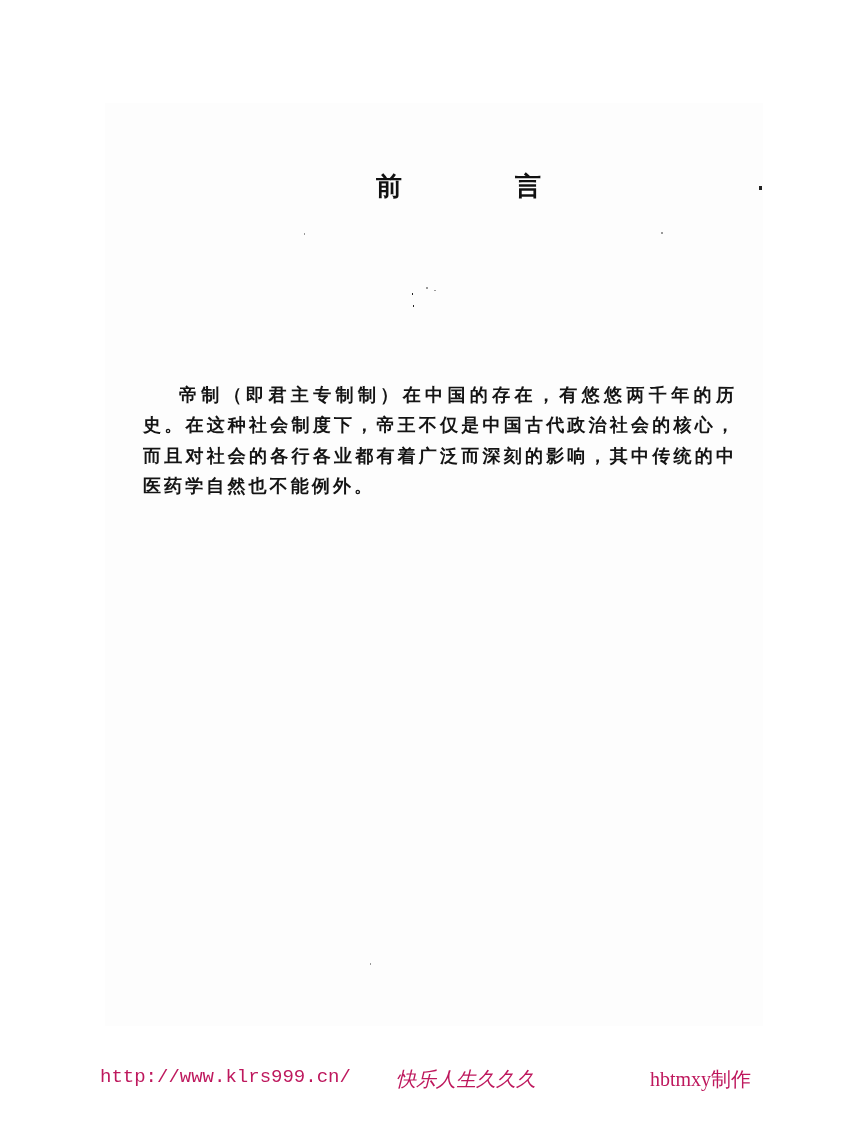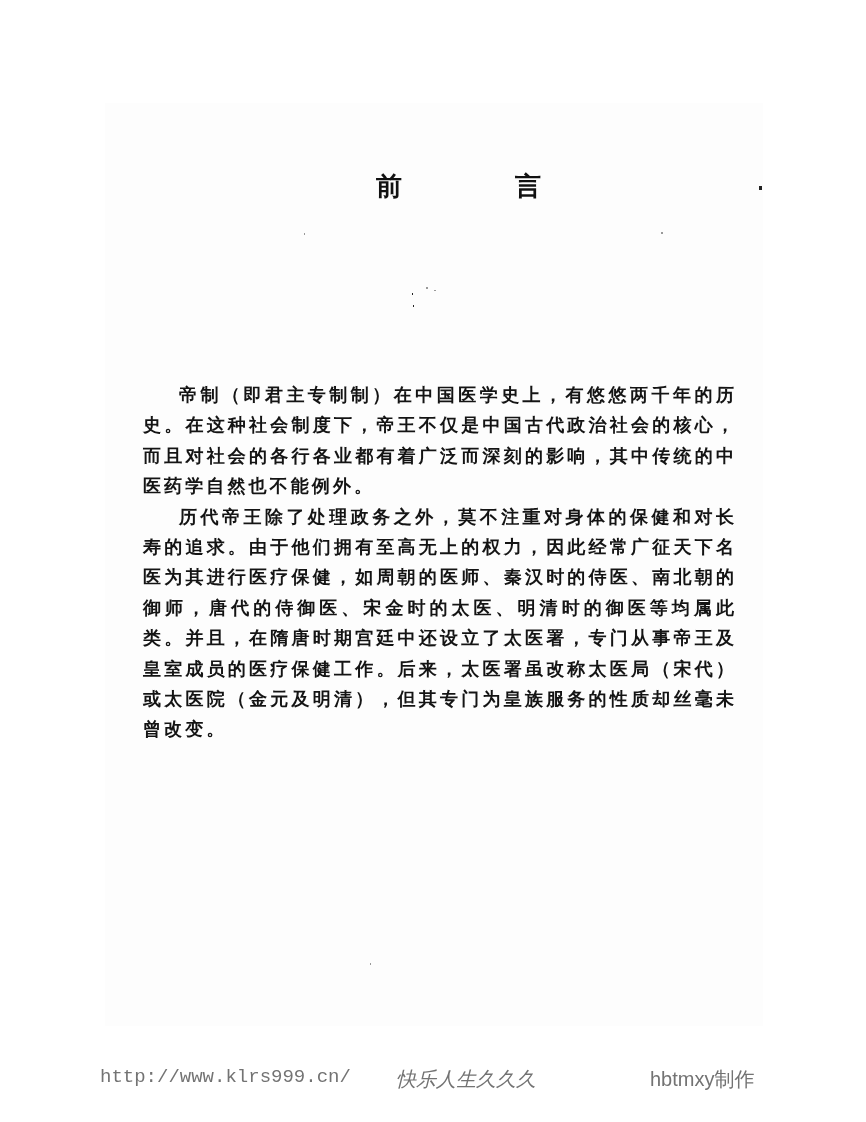--- a/index.html
+++ b/index.html
@@ -19,45 +19,44 @@
   .body-text {
     position: absolute; left: 143px; top: 380px; width: 594px;
     font-family: "DejaVu Sans", "Liberation Sans", sans-serif;
     font-size: 18px; font-weight: bold; color: #141414;
     line-height: 30.4px; letter-spacing: 3.1px;
     text-align: justify;
   }
   .body-text p { margin: 0; text-indent: 2em; }
   .footer {
     position: absolute; top: 1066px; left: 0; width: 790px; height: 30px;
-    color: #737373; font-size: 20px;
+    color: #be185d; font-size: 20px;
   }
   .footer span { position: absolute; top: 0; white-space: nowrap; }
   .f-url { left: 100px; font-family: "Liberation Mono", "DejaVu Sans Mono", monospace; font-size: 19px; }
   .f-mid { left: 396px; font-family: "DejaVu Serif", "Liberation Serif", serif; font-style: italic; }
-  .f-right { left: 650px; font-family: Liberation Sans, sans-serif; }
+  .f-right { left: 650px; font-family: Liberation Serif, serif; }
 </style>
 </head>
 <body>
 
 <div class="scan-page"></div>
 
 <div class="title">前 言</div>
 
 <div class="speck" style="left:759px;top:186px;width:3px;height:4px;"></div>
 <div class="speck grey" style="left:304px;top:233px;width:1px;height:2px;"></div>
 <div class="speck grey" style="left:661px;top:232px;width:2px;height:2px;"></div>
 <div class="speck" style="left:412px;top:293px;width:1px;height:2px;"></div>
 <div class="speck" style="left:413px;top:305px;width:1px;height:2px;"></div>
 <div class="speck grey" style="left:426px;top:287px;width:2px;height:2px;"></div>
 <div class="speck grey" style="left:434px;top:290px;width:2px;height:1px;"></div>
 <div class="speck grey" style="left:370px;top:963px;width:1px;height:2px;"></div>
 
 <div class="body-text">
-  <p>帝制（即君主专制制）在中国医学史上，有悠悠两千年的历史。在这种社会制度下，帝王不仅是中国古代政治社会的核心，而且对社会的各行各业都有着广泛而深刻的影响，其中传统的中医药学自然也不能例外。</p>
-  <p>历代帝王除了处理政务之外，莫不注重对身体的保健和对长寿的追求。由于他们拥有至高无上的权力，因此经常广征天下名医为其进行医疗保健，如周朝的医师、秦汉时的侍医、南北朝的御师，唐代的侍御医、宋金时的太医、明清时的御医等均属此类。并且，在隋唐时期宫廷中还设立了太医署，专门从事帝王及皇室成员的医疗保健工作。后来，太医署虽改称太医局（宋代）或太医院（金元及明清），但其专门为皇族服务的性质却丝毫未曾改变。</p>
+  <p>帝制（即君主专制制）在中国的存在，有悠悠两千年的历史。在这种社会制度下，帝王不仅是中国古代政治社会的核心，而且对社会的各行各业都有着广泛而深刻的影响，其中传统的中医药学自然也不能例外。</p>
 </div>
 
 <div class="footer">
   <span class="f-url">http://www.klrs999.cn/</span>
   <span class="f-mid">快乐人生久久久</span>
   <span class="f-right">hbtmxy制作</span>
 </div>
 
 </body></html>

